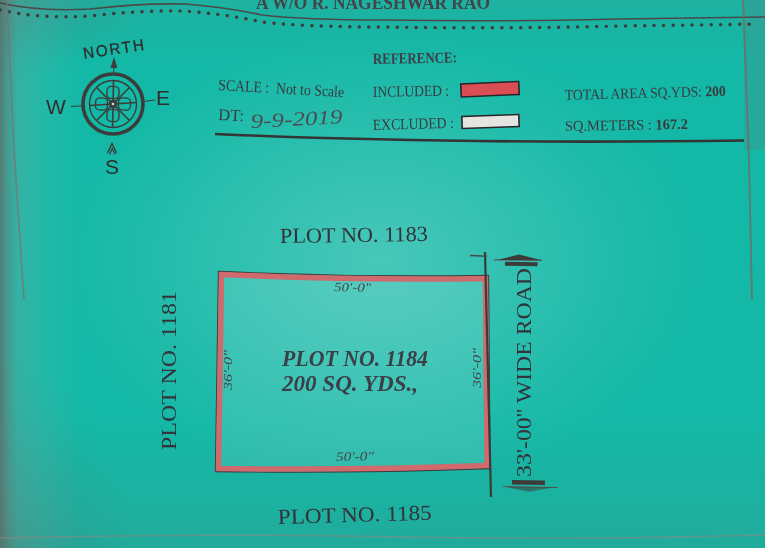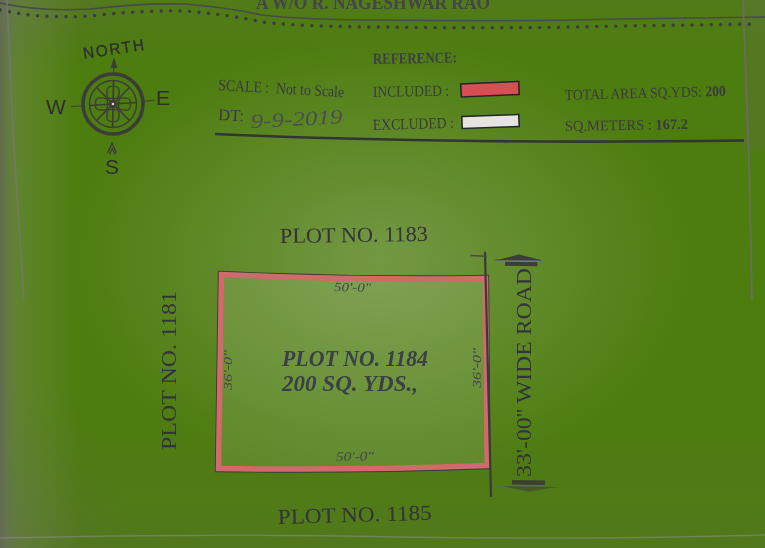--- a/index.html
+++ b/index.html
@@ -1,17 +1,17 @@
 <!DOCTYPE html>
 <html><head>
 <meta charset="utf-8">
 <style>
   html,body{margin:0;padding:0;}
   #page{position:relative;width:765px;height:548px;overflow:hidden;
-    background:#4d7c0f;
+    background:#14b8a6;
     font-family:"Liberation Serif", serif;}
   .shade{position:absolute;pointer-events:none;}
 </style>
 </head>
 <body>
 
 <div id="page">
 
   <div class="shade" style="left:0;top:0;width:765px;height:548px;background:
     linear-gradient(90deg, rgba(105,103,101,0.75) 0px, rgba(125,123,121,0.45) 8px, rgba(160,158,156,0.22) 18px, rgba(190,188,186,0.10) 40px, rgba(210,208,206,0.0) 80px);"></div>

